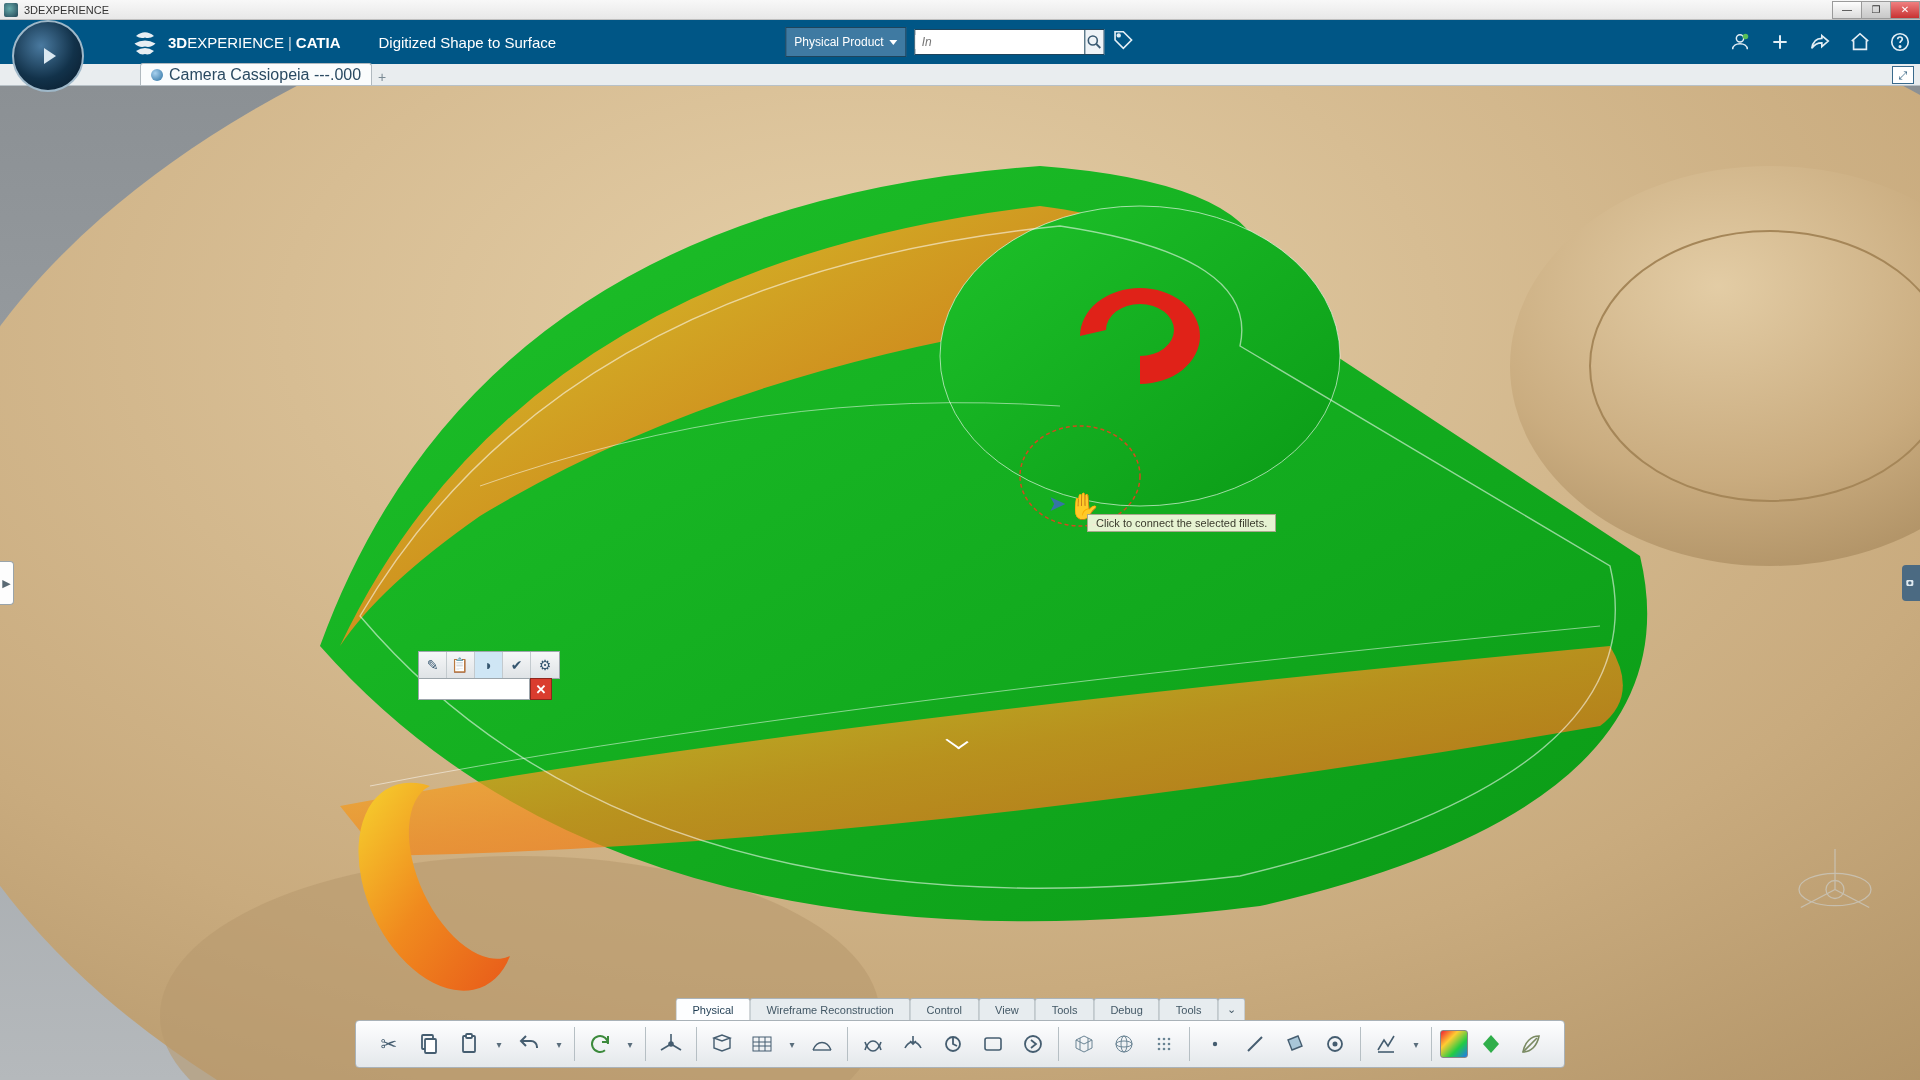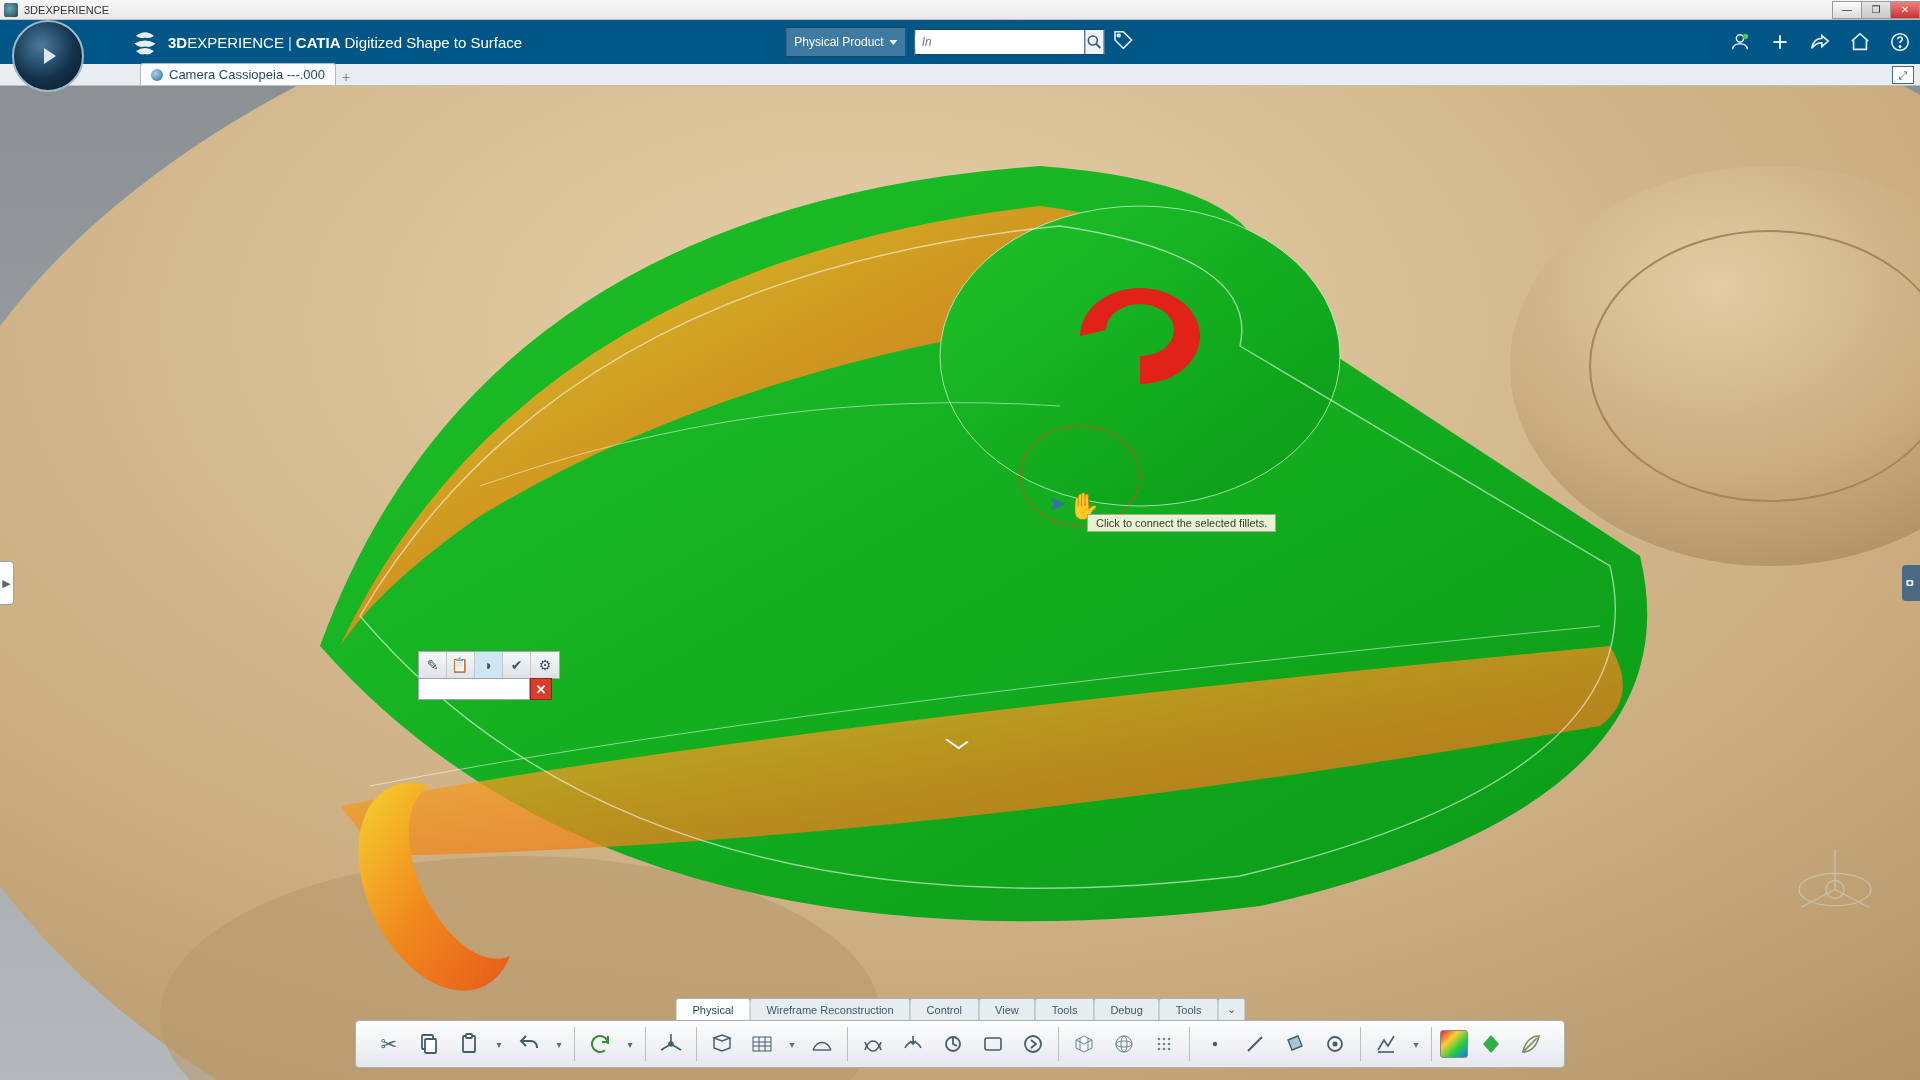--- a/index.html
+++ b/index.html
@@ -30,34 +30,34 @@
     border:2px solid #9fb8c9; position:relative; margin-top:28px; z-index:5;
     display:flex;align-items:center;justify-content:center;
   }
   .compass .play{width:0;height:0;border-left:12px solid #dbe8f1;border-top:8px solid transparent;border-bottom:8px solid transparent;margin-left:3px;}
   .ds-logo{width:30px;height:30px;margin-right:8px;position:relative;}
   .ds-logo svg{width:100%;height:100%}
   .brand{font-size:15px;display:flex;align-items:center;gap:4px;}
   .brand .thin{font-weight:300;}
   .brand .bq{color:#cdd9e2}
   .brand .catia{font-weight:700;}
-  .brand .module{font-weight:400;}
+  .brand .module{font-weight:400;margin-left:34px;}
   .top-center{position:absolute;left:50%;transform:translateX(-50%);display:flex;align-items:center;gap:8px;}
   .dropdown{height:26px;background:#3f7aa2;border:1px solid #1e445c;display:flex;align-items:center;padding:14px 8px;color:#fff;font-size:12px;gap:6px;}
   .dropdown .caret{border-top:5px solid #fff;border-left:4px solid transparent;border-right:4px solid transparent;}
   .search{height:26px;width:190px;background:#fff;border:1px solid #1e445c;display:flex;align-items:center;}
   .search input{flex:1;border:0;outline:0;font-size:12px;padding:0 6px;font-style:italic;color:#888;}
   .search .sbtn{width:34px;height:100%;display:flex;align-items:center;justify-content:center;border-left:1px solid #1e445c;background:#eef3f7}
   .tag-icon{color:#cfe2ee;font-size:20px;}
   .top-right{margin-left:auto;display:flex;align-items:center;gap:16px;}
   .tr-icon{width:24px;height:24px;display:flex;align-items:center;justify-content:center;color:#e3eef5;font-size:20px;}
 
   
   .tabsrow{height:22px;background:#e9edef;border-bottom:1px solid #b8c1c7;display:flex;align-items:flex-end;padding-left:140px;position:relative;}
-  .filetab{height:22px;background:#fafcfd;border:1px solid #b0b9bf;border-bottom:0;border-radius:3px 3px 0 0;display:flex;align-items:center;padding:0 10px;font-size:13px;color:#2a4a62;gap:6px;}
+  .filetab{height:22px;background:#fafcfd;border:1px solid #b0b9bf;border-bottom:0;border-radius:3px 3px 0 0;display:flex;align-items:center;padding:0 10px;font-size:16px;color:#2a4a62;gap:6px;}
   .filetab .dot{width:12px;height:12px;background:radial-gradient(circle at 35% 35%,#a7d0ee,#2a6fa0);border-radius:50%;}
   .newtab{width:20px;text-align:center;color:#7a8a94;font-size:14px;}
   .expand-r{position:absolute;right:6px;top:2px;width:22px;height:18px;border:1px solid #3a6a8c;background:#fff;display:flex;align-items:center;justify-content:center;font-size:11px;color:#2a5b7c;}
 
   
   .viewport{position:relative;height:calc(1080px - 20px - 44px - 22px);background:linear-gradient(#8b9094 0%, #9ea3a7 50%, #b5b9bc 100%);overflow:hidden;}
   .model-bg{position:absolute;inset:0;}
   .model-bg svg{width:100%;height:100%;}
 
   .tree-handle{position:absolute;left:0;top:50%;transform:translateY(-50%);width:14px;height:44px;background:#fdfdfd;border:1px solid #9aa4aa;border-left:0;border-radius:0 4px 4px 0;display:flex;align-items:center;justify-content:center;color:#5a6a74;font-size:11px;}

